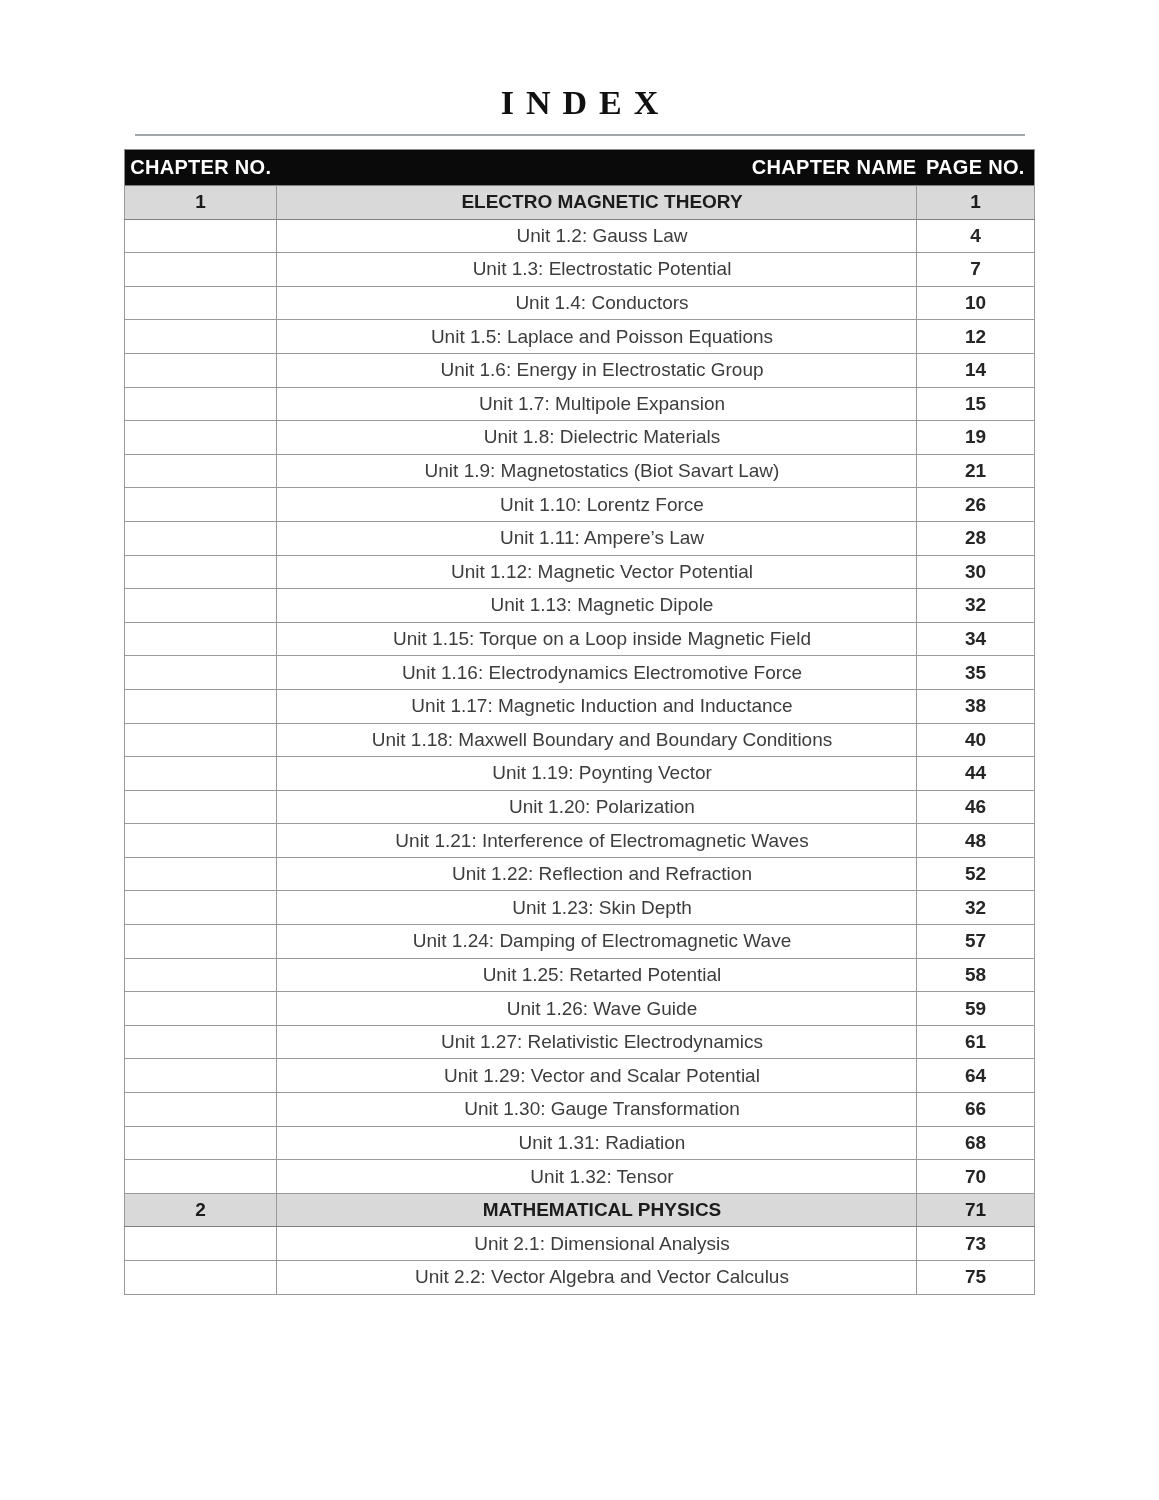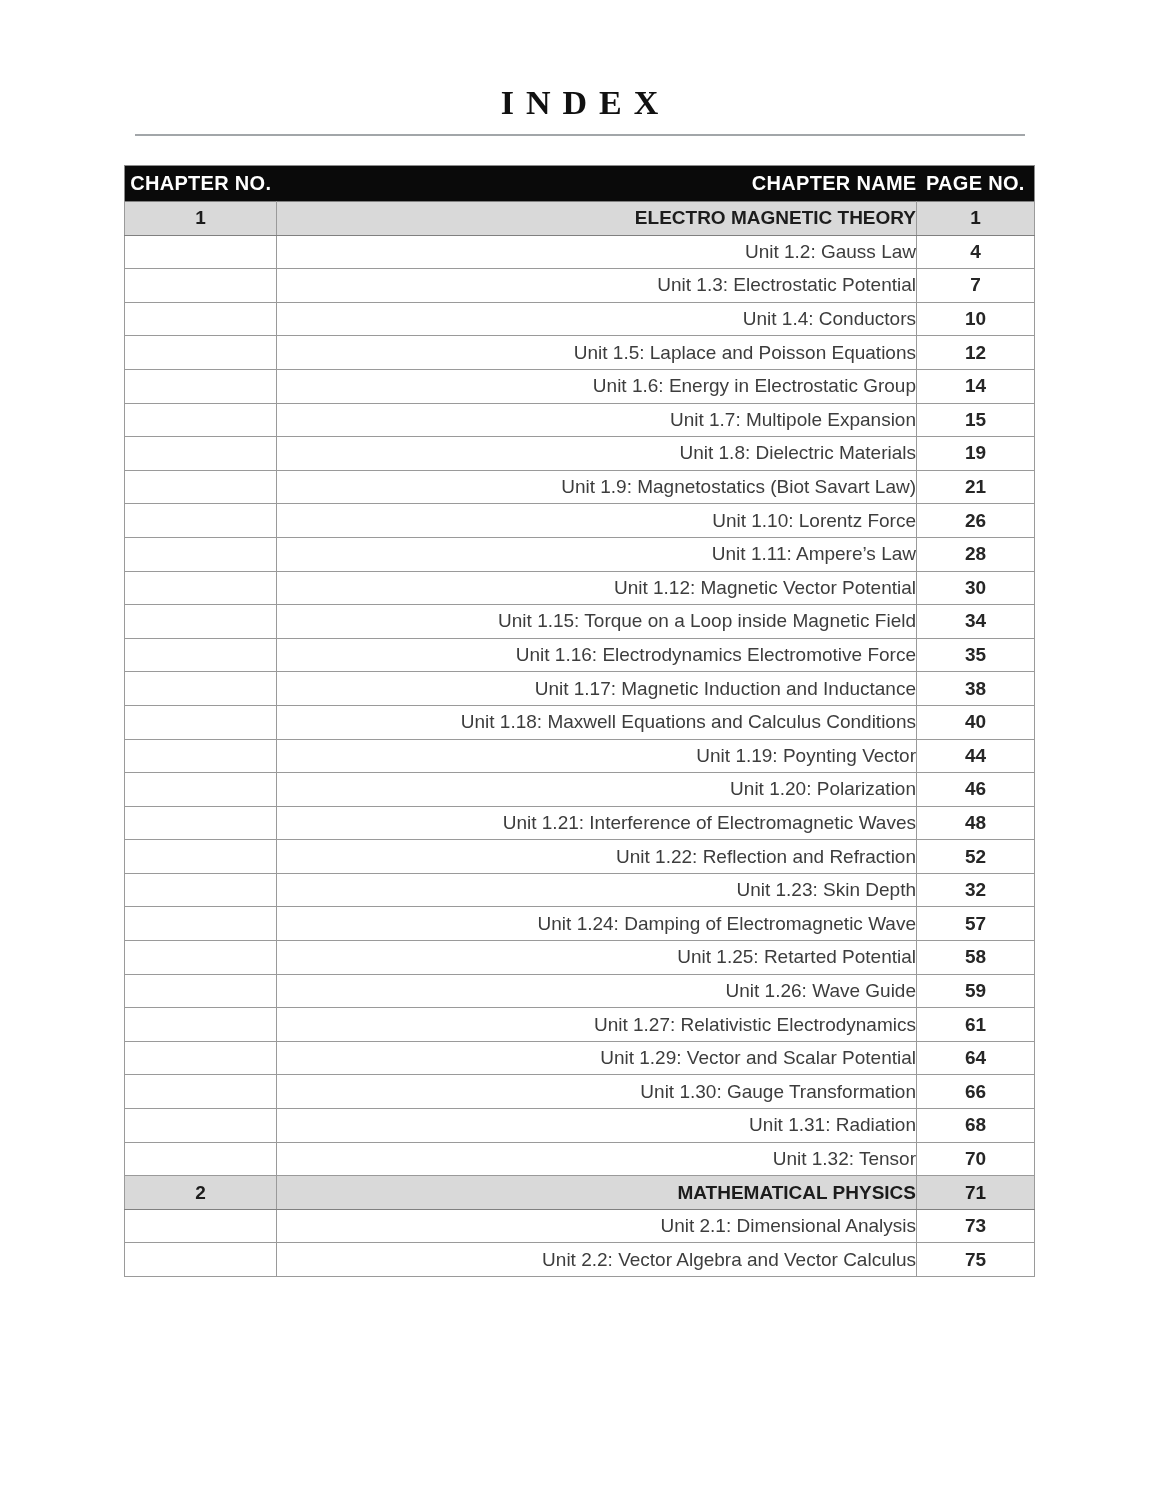--- a/index.html
+++ b/index.html
@@ -33,21 +33,21 @@
   }
   .rule {
     width: 890px;
     margin: 12px auto 0 auto;
     border: none;
     border-top: 2px solid #a2a6a9;
     height: 0;
   }
   table.index-table {
     width: 910px;
-    margin: 29px auto 0 auto;
+    margin: 13px auto 0 auto;
     border-collapse: collapse;
     table-layout: fixed;
     border: 1px solid #8c8c8c;
     padding-left: 32px;
   }
   col.c-no   { width: 152px; }
   col.c-name { width: 640px; }
   col.c-page { width: 118px; }
 
   thead th {
@@ -68,21 +68,21 @@
     border: 1px solid #9a9a9a;
     height: 33.6px;
     padding: 0;
     font-size: 19px;
     color: #3d3d3d;
     background: #ffffff;
     overflow: hidden;
     white-space: nowrap;
   }
   tbody td.col-no   { text-align: center; font-weight: bold; color: #262626; }
-  tbody td.col-name { text-align: right; padding-left: 11px; }
+  tbody td.col-name { text-align: center; padding-left: 11px; }
   tbody td.col-page { text-align: center; font-weight: bold; color: #262626; }
 
   tbody tr.chapter-row td {
     background: #d9d9d9;
     font-weight: bold;
     color: #1c1c1c;
     border-top: 1px solid #808080;
     border-bottom: 1px solid #808080;
   }
 </style>
@@ -164,36 +164,41 @@
           <td class="col-name">Unit 1.11: Ampere’s Law</td>
           <td class="col-page">28</td>
         </tr>
         <tr class="unit-row">
           <td class="col-no"></td>
           <td class="col-name">Unit 1.12: Magnetic Vector Potential</td>
           <td class="col-page">30</td>
         </tr>
         <tr class="unit-row">
           <td class="col-no"></td>
+          <td class="col-name">Unit 1.13: Magnetic Dipole</td>
+          <td class="col-page">32</td>
+        </tr>
+        <tr class="unit-row">
+          <td class="col-no"></td>
           <td class="col-name">Unit 1.15: Torque on a Loop inside Magnetic Field</td>
           <td class="col-page">34</td>
         </tr>
         <tr class="unit-row">
           <td class="col-no"></td>
           <td class="col-name">Unit 1.16: Electrodynamics Electromotive Force</td>
           <td class="col-page">35</td>
         </tr>
         <tr class="unit-row">
           <td class="col-no"></td>
           <td class="col-name">Unit 1.17: Magnetic Induction and Inductance</td>
           <td class="col-page">38</td>
         </tr>
         <tr class="unit-row">
           <td class="col-no"></td>
-          <td class="col-name">Unit 1.18: Maxwell Equations and Calculus Conditions</td>
+          <td class="col-name">Unit 1.18: Maxwell Boundary and Boundary Conditions</td>
           <td class="col-page">40</td>
         </tr>
         <tr class="unit-row">
           <td class="col-no"></td>
           <td class="col-name">Unit 1.19: Poynting Vector</td>
           <td class="col-page">44</td>
         </tr>
         <tr class="unit-row">
           <td class="col-no"></td>
           <td class="col-name">Unit 1.20: Polarization</td>

